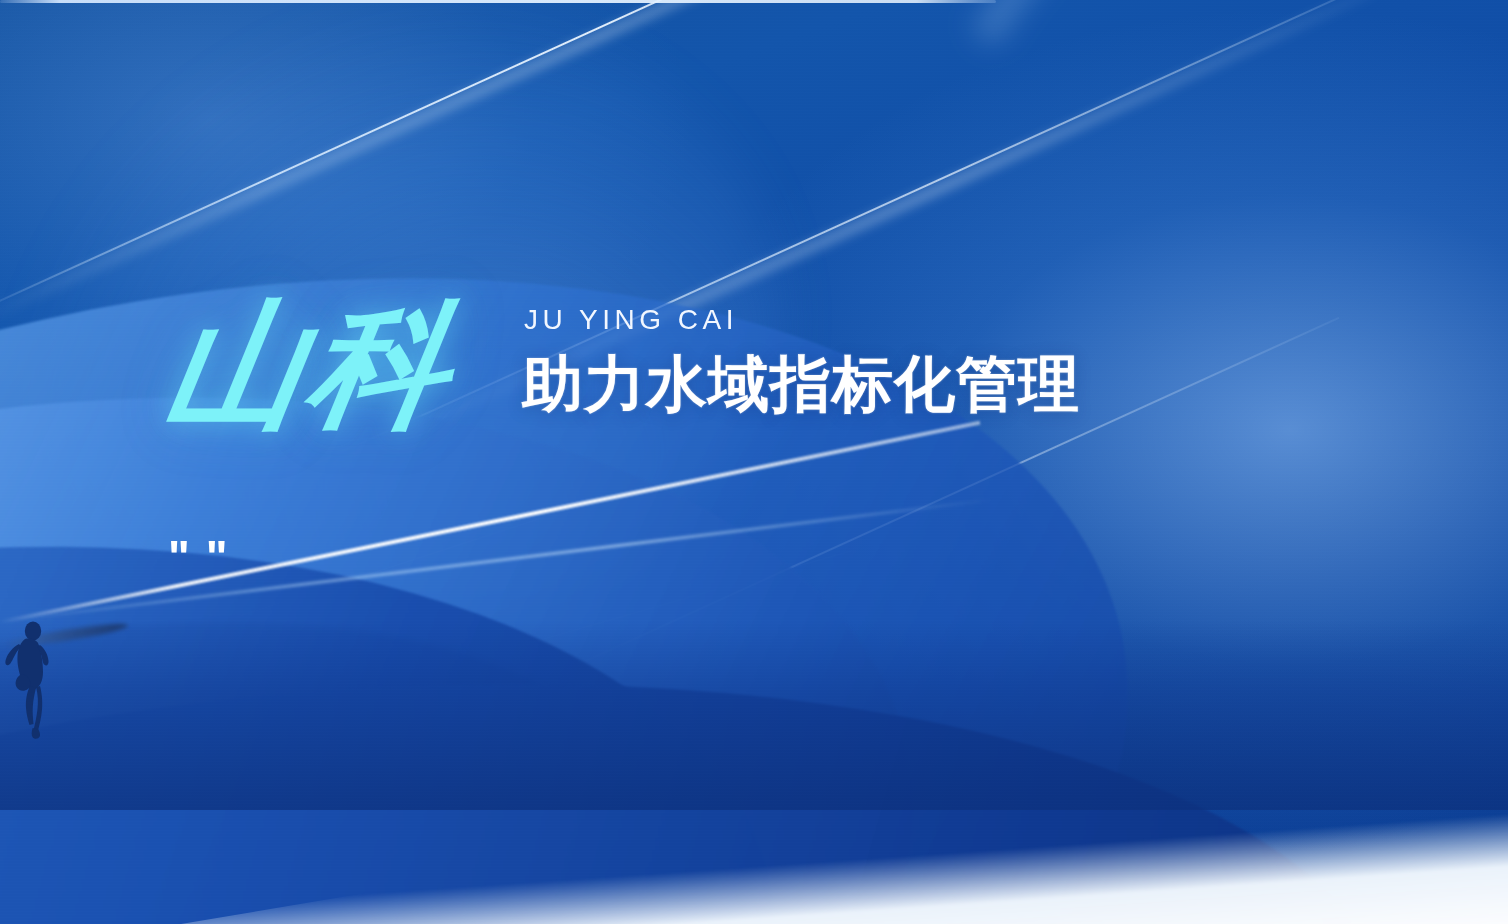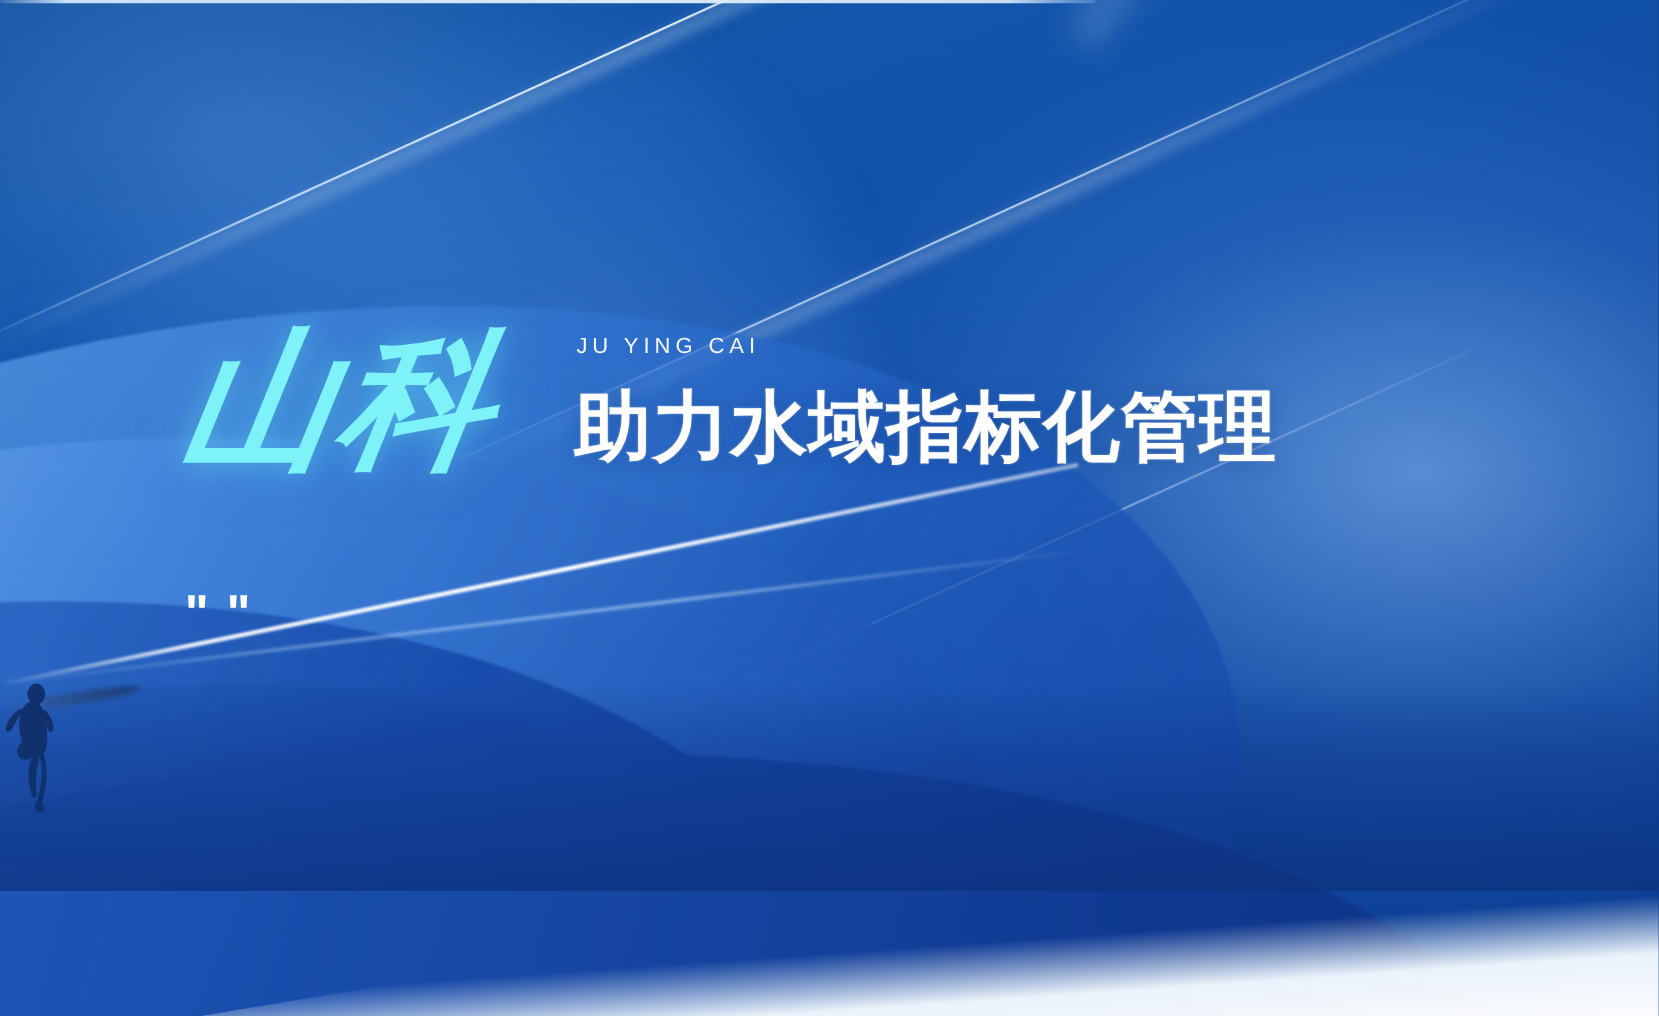--- a/index.html
+++ b/index.html
@@ -295,31 +295,31 @@
     color: #7df2f9;
     font-style: italic;
     transform: skewX(-9deg);
     text-shadow: 0 0 26px rgba(110,235,250,0.45), 0 0 54px rgba(80,200,245,0.25);
     white-space: nowrap;
   }
 
   .pinyin {
     position: absolute;
     left: 524px; top: 304px;
-    font-size: 20px;
+    font-size: 28px;
     letter-spacing: 4.5px;
     color: #f2f7ff;
     font-weight: 400;
     white-space: nowrap;
   }
 
   .headline {
     position: absolute;
     left: 522px; top: 352px;
-    font-size: 70px;
+    font-size: 61px;
     line-height: 1.05;
     font-weight: 700;
     letter-spacing: 1px;
     color: #ffffff;
     white-space: nowrap;
     text-shadow: 0 2px 16px rgba(12,48,120,0.32), 0 0 2px rgba(255,255,255,0.5);
   }
 
   .divider {
     position: absolute;

